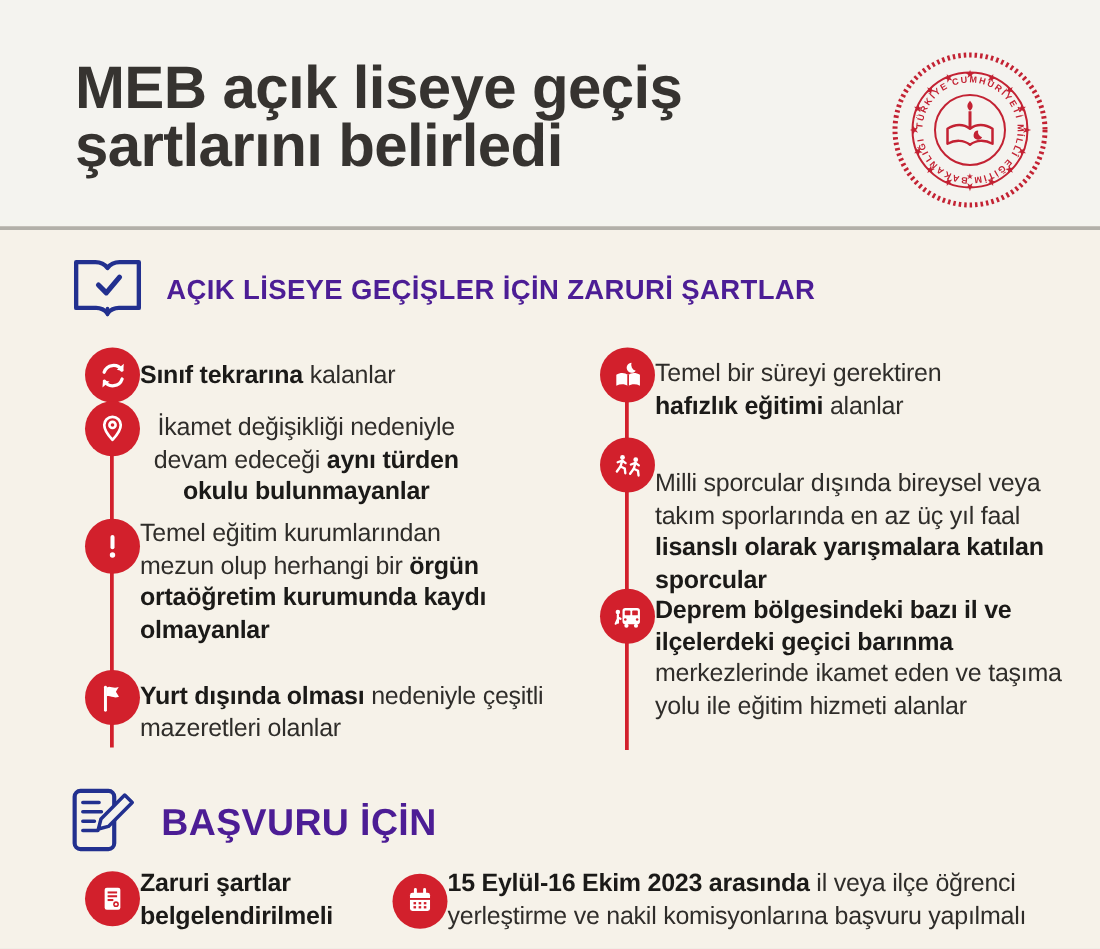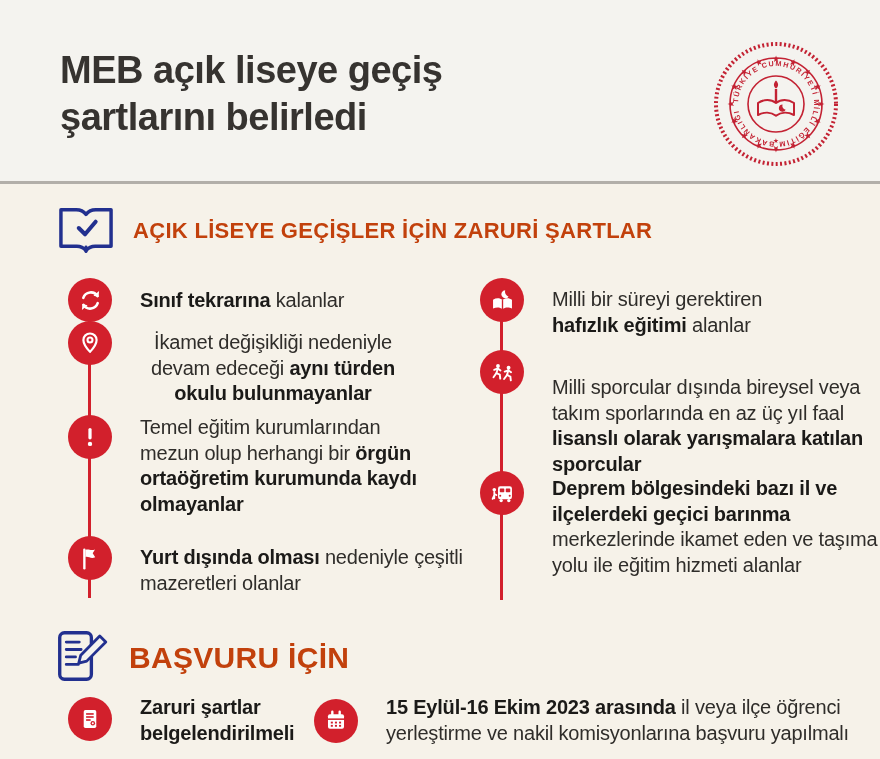--- a/index.html
+++ b/index.html
@@ -6,38 +6,38 @@
   .canvas {
     position:relative; width:880px; height:759px; overflow:hidden;
     background:#f6f2e9;
     font-family:"Liberation Sans", sans-serif;
   }
   .top-band { position:absolute; left:0; top:0; width:880px; height:181px; background:#f4f3ef; }
   .divider { position:absolute; left:0; top:181px; width:880px; height:3px; background:#b2afa9; }
 
   .title {
     position:absolute; left:60px; top:47px; margin:0;
-    font-size:38px; line-height:47px; font-weight:700;
+    font-size:48px; line-height:47px; font-weight:700;
     color:#363330; letter-spacing:-0.5px; white-space:pre-line;
   }
   .logo { position:absolute; left:712px; top:40px; width:128px; height:128px; }
 
   .section-head { position:absolute; display:flex; align-items:center; }
   #req-head { left:56px; top:202px; gap:17px; }
   #app-head { left:56px; top:628px; gap:19px; }
   .section-head h2 {
-    margin:0; font-size:22px; font-weight:700; color:#c2410c; letter-spacing:0.3px;
+    margin:0; font-size:22px; font-weight:700; color:#4c1d95; letter-spacing:0.3px;
   }
   #app-head h2 { font-size:30px; }
 
   .vline { position:absolute; width:3px; background:#d2202c; z-index:1; }
   #vline-left  { left:88px;  top:300px; height:298px; }
   #vline-right { left:500px; top:300px; height:300px; }
 
-  .item { position:absolute; display:flex; gap:28px; z-index:2; }
+  .item { position:absolute; display:flex; gap:0; z-index:2; }
   .badge {
     width:44px; height:44px; border-radius:50%; background:#d2202c;
     flex:none; display:flex; align-items:center; justify-content:center;
     position:relative; z-index:2;
   }
   .txt { font-size:20px; line-height:25.5px; color:#2f2d2a; letter-spacing:-0.2px; }
   .txt .b { font-weight:700; color:#1b1a18; }
   .txt.allbold { font-weight:700; color:#1b1a18; }
 
   
@@ -157,21 +157,21 @@
   </div>
 
   <div class="item" id="item-r1">
     <div class="badge">
       <svg viewBox="0 0 24 24" width="27" height="27">
         <path d="M14.4 2.8 a3.6 3.6 0 1 0 3 5.8 a4.6 4.6 0 0 1 -3-5.8z" fill="#fff"></path>
         <path d="M3.6 11.3 c2.9-1.7 6-1.7 8.4.3 c2.4-2 5.5-2 8.4-.3 v7.9 c-2.9-1.4-6-1.4-8.4.4 c-2.4-1.8-5.5-1.8-8.4-.4 z" fill="#fff"></path>
         <path d="M12 11.6 v8" stroke="#d2202c" stroke-width="1.2"></path>
       </svg>
     </div>
-    <div class="txt"><span>Milli bir süreyi gerektiren </span><span class="b">hafızlık eğitimi</span><span> alanlar</span></div>
+    <div class="txt"><span>Temel bir süreyi gerektiren </span><span class="b">hafızlık eğitimi</span><span> alanlar</span></div>
   </div>
 
   <div class="item" id="item-r2">
     <div class="badge">
       <svg viewBox="0 0 24 24" width="27" height="27">
         <g stroke="#fff" stroke-width="1.7" stroke-linecap="round" fill="none">
           <circle cx="8" cy="6.2" r="1.7" fill="#fff" stroke="none"></circle>
           <path d="M4.6 9.6 l3.2-1.2 2.4 1.8"></path>
           <path d="M7.8 8.4 l-1.2 4.2 -2.6 3.6"></path>
           <path d="M6.6 12.6 l3 1.4 .4 3.4"></path>

